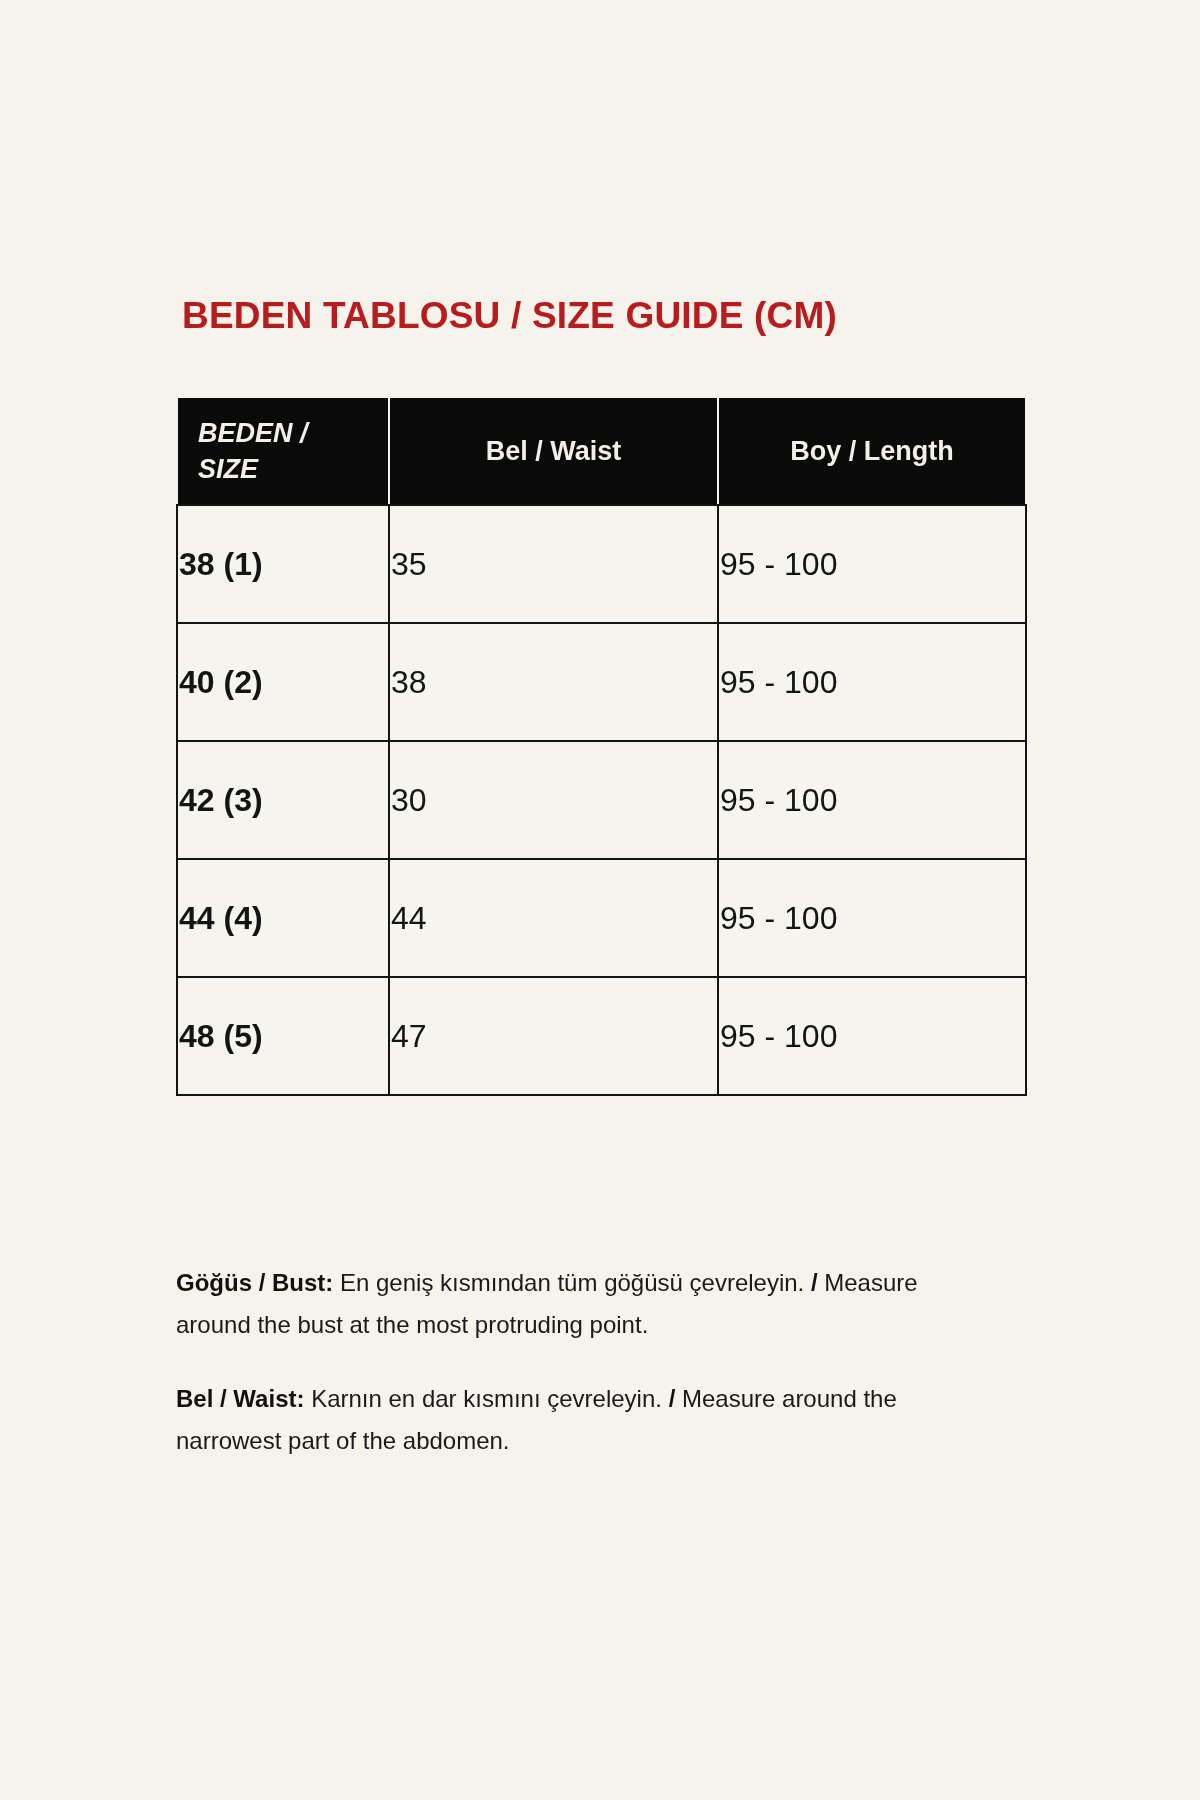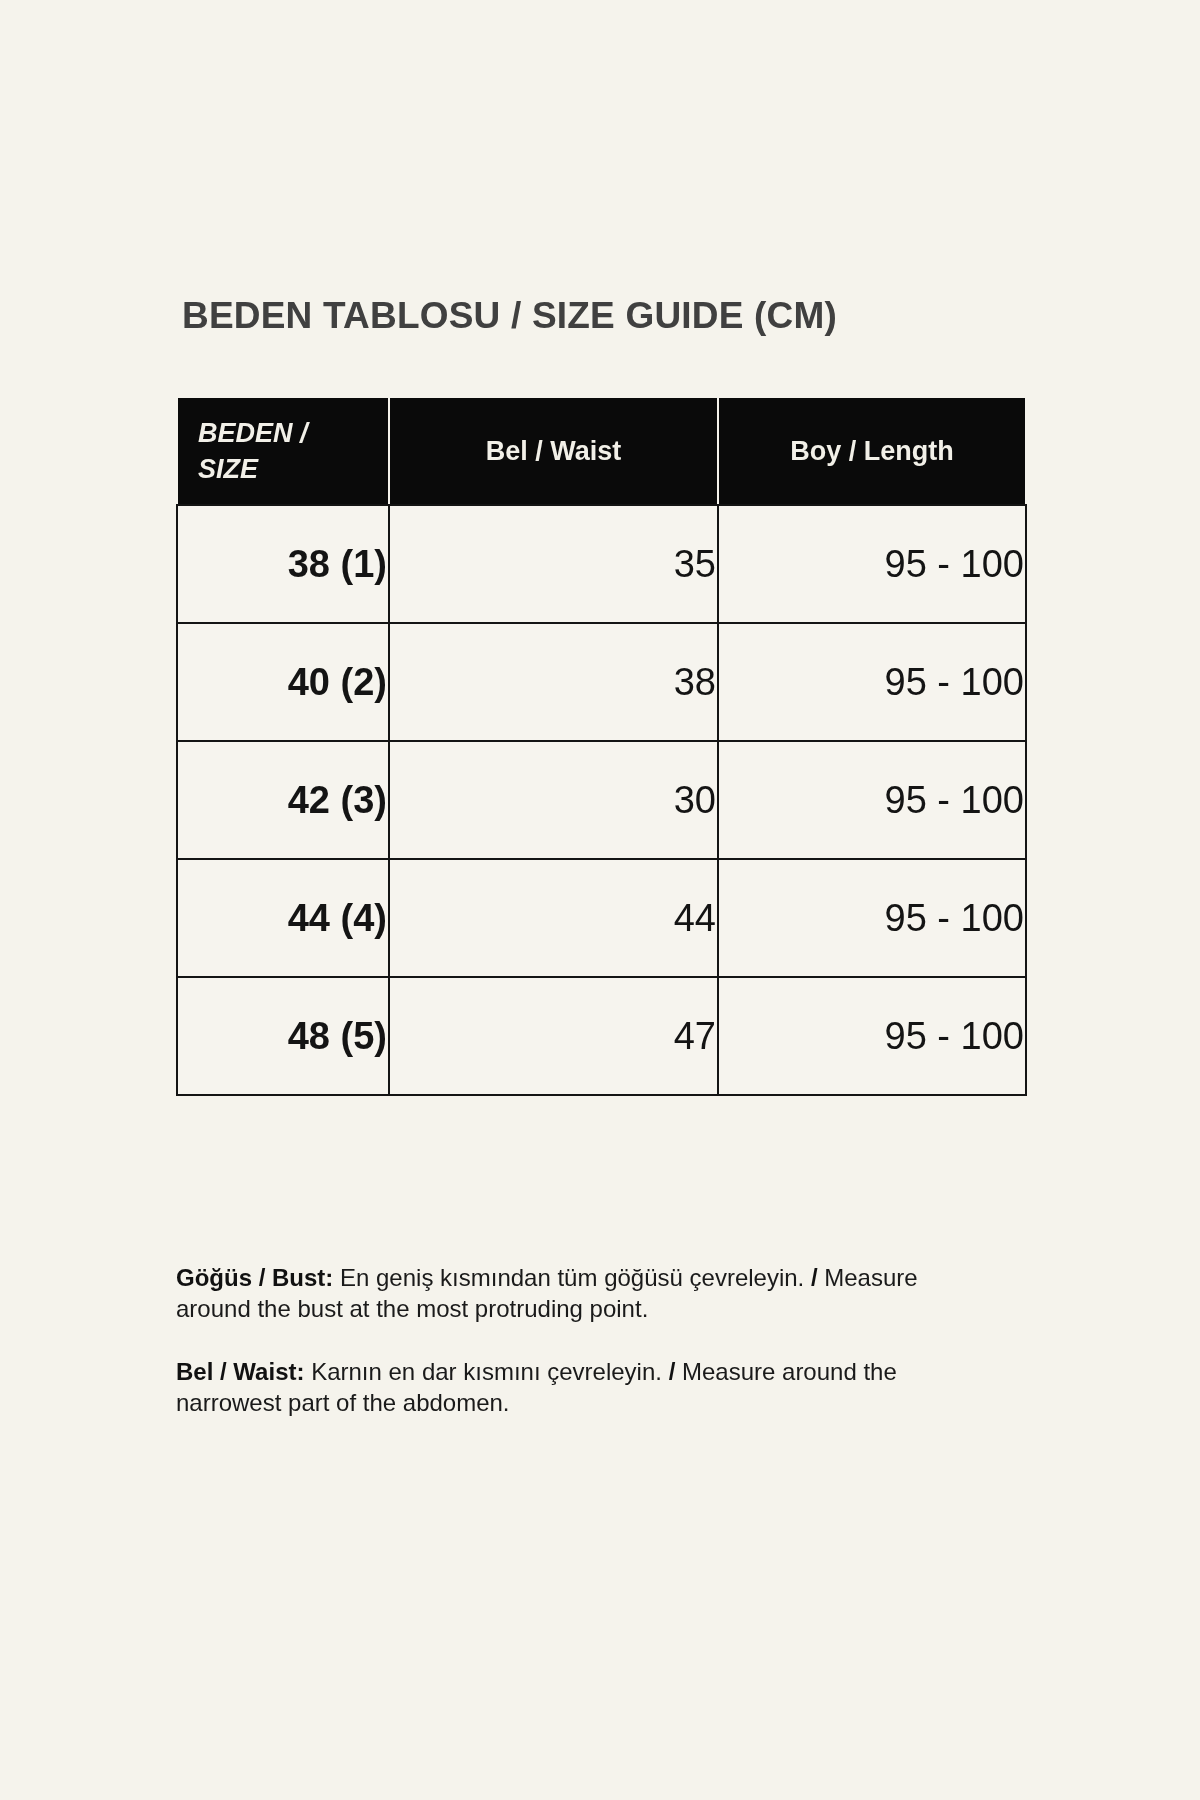--- a/index.html
+++ b/index.html
@@ -17,21 +17,21 @@
     overflow: hidden;
   }
   .page-title {
     position: absolute;
     left: 182px;
     top: 297px;
     font-size: 37px;
     font-weight: 700;
     line-height: 1;
     letter-spacing: 0.2px;
-    color: #404040;
+    color: #b91c1c;
     white-space: nowrap;
   }
   .size-table-wrap {
     position: absolute;
     left: 176px;
     top: 396px;
   }
   table.size-table {
     border-collapse: collapse;
     table-layout: fixed;
@@ -51,36 +51,36 @@
   table.size-table th.size-col-header {
     text-align: left;
     padding-left: 20px;
     padding-right: 30px;
     font-style: italic;
   }
   table.size-table td {
     border: 2px solid #141414;
     height: 114px;
     vertical-align: middle;
-    text-align: right;
-    font-size: 38px;
+    text-align: left;
+    font-size: 32px;
     font-weight: 400;
     color: #141414;
     background: #f6f4ee;
   }
   table.size-table td.size-cell {
     font-weight: 700;
   }
   .notes {
     position: absolute;
     left: 176px;
     top: 1262px;
     width: 800px;
     font-size: 24px;
-    line-height: 31px;
+    line-height: 42px;
     color: #1a1a1a;
   }
   .notes p {
     margin: 0 0 32px 0;
   }
   .note-label, .note-sep {
     font-weight: 700;
     color: #111111;
   }
 </style>

